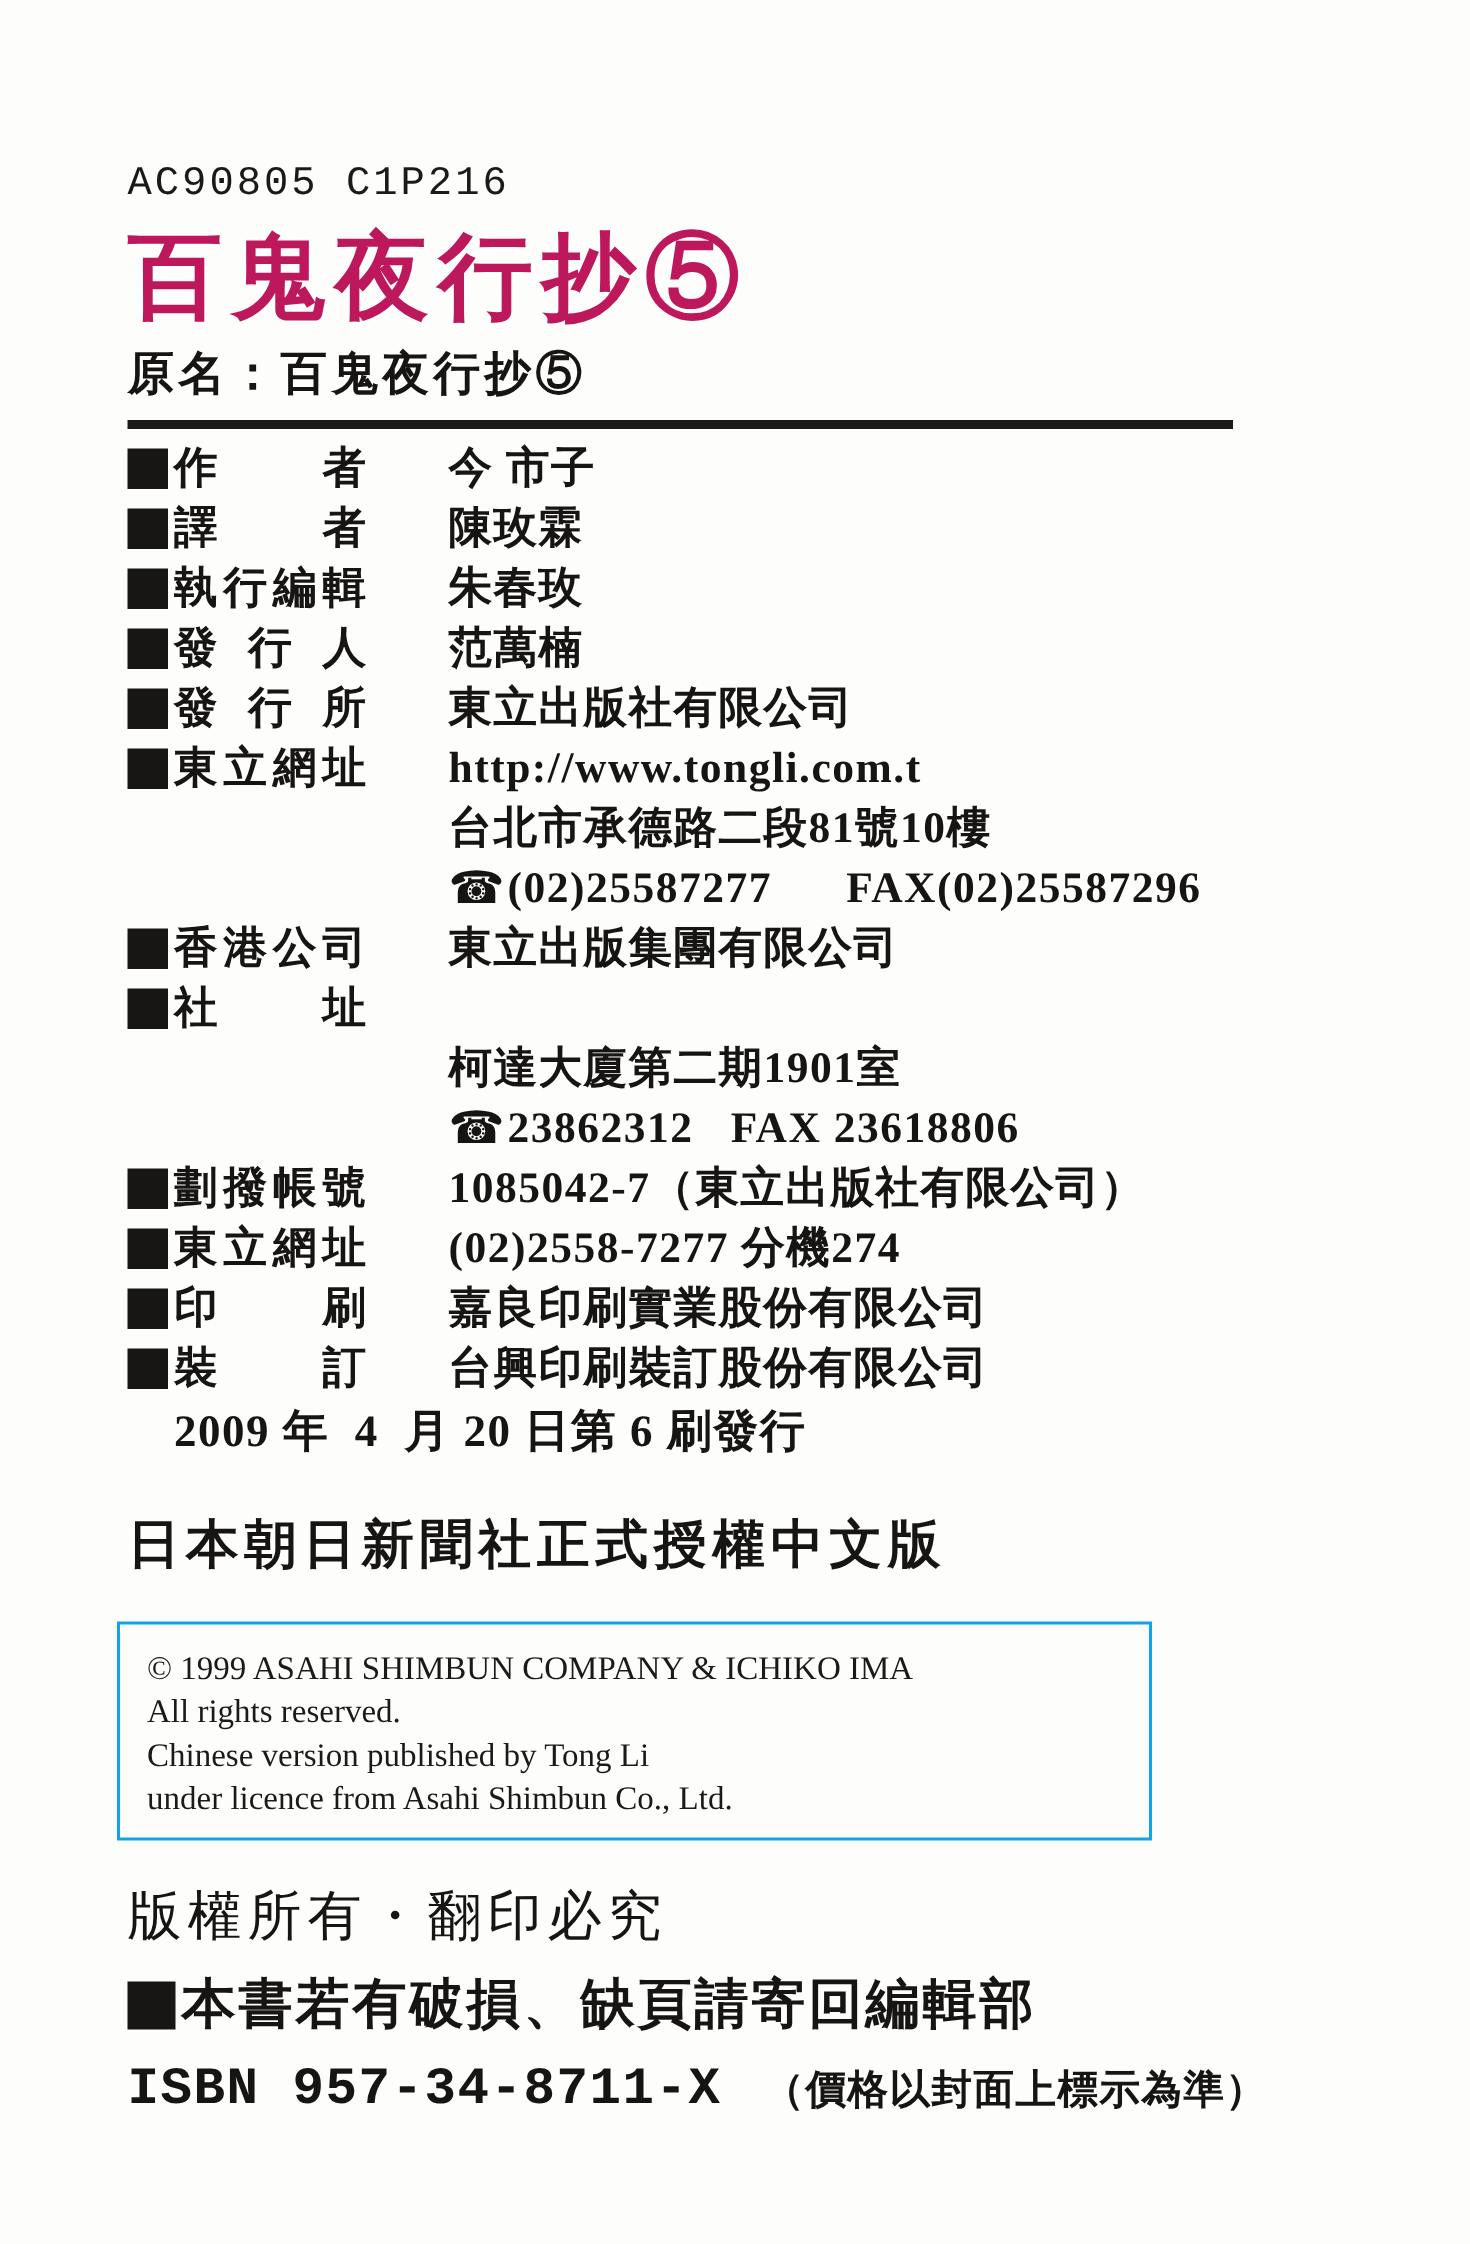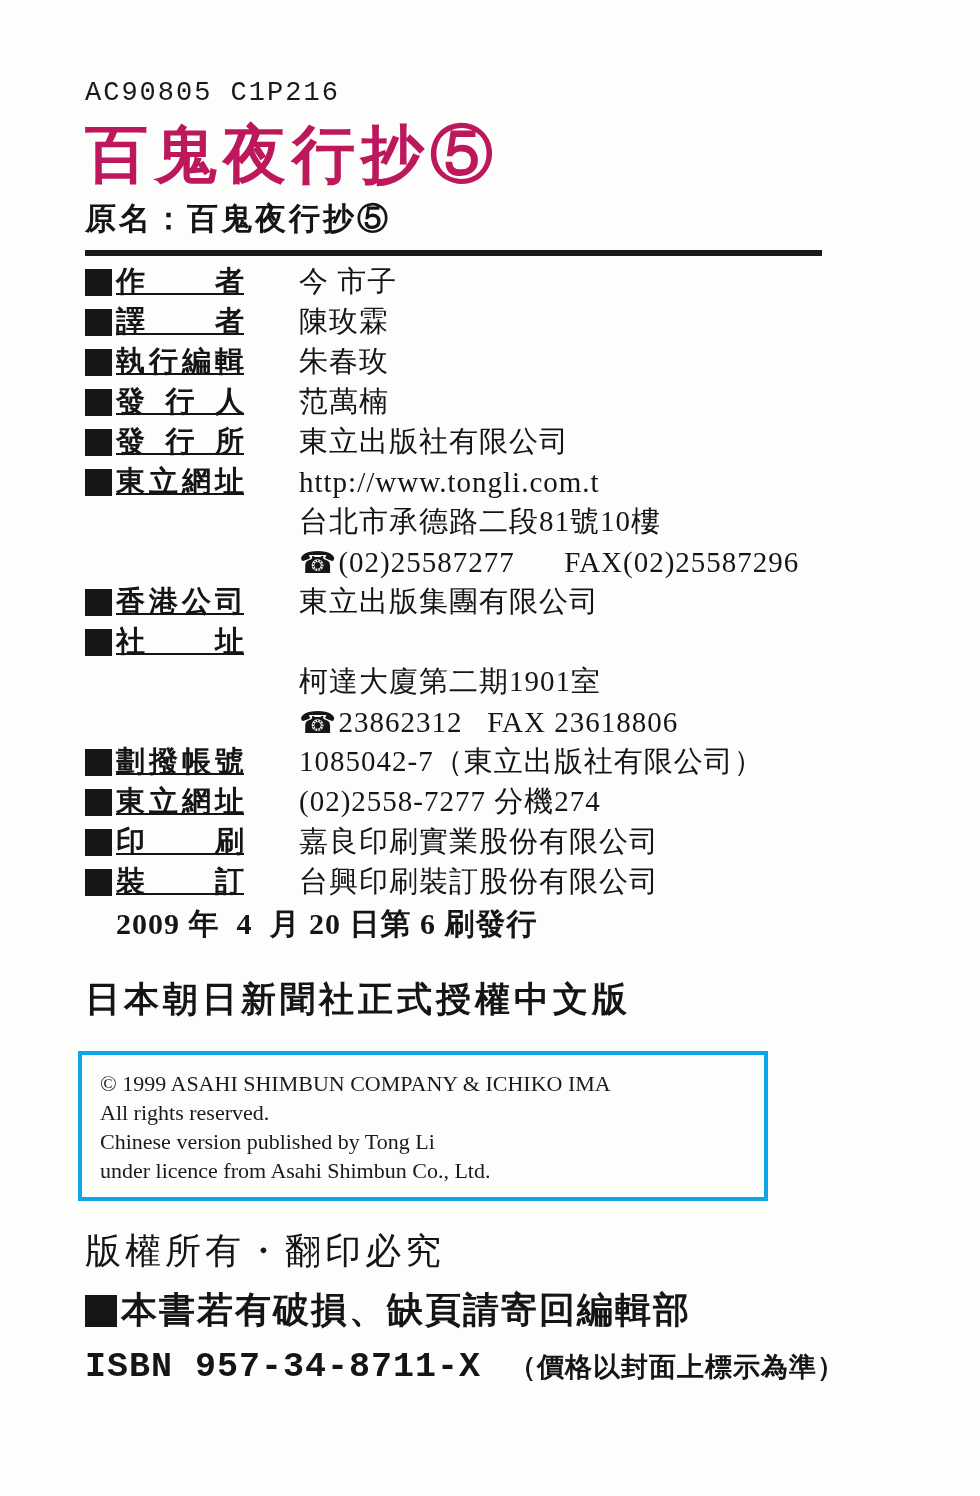--- a/index.html
+++ b/index.html
@@ -6,21 +6,21 @@
   html, body {
     width: 980px; height: 1496px;
     background: #fdfdfc;
     color: #171514;
     font-family: "Liberation Serif", serif;
     overflow: hidden;
   }
   .page {
     position: relative;
     width: 980px; height: 1496px;
-    padding: 78px 60px 0 85px;
+    padding: 108px 60px 0 85px;
   }
   
   .print-code {
     font-family: "Liberation Mono", monospace;
     font-size: 27px;
     letter-spacing: 2px;
     color: #1c1a19;
   }
   
   .book-title {
@@ -60,26 +60,25 @@
   }
   .bullet.hidden { visibility: hidden; }
   .label {
     display: inline-block;
     width: 128px;
     font-weight: 600;
     text-align: justify;
     text-align-last: justify;
     letter-spacing: 0;
     flex: 0 0 128px;
-    text-decoration: underline;
   }
   .label.empty { text-align-last: auto; }
   .gap { flex: 0 0 55px; }
   .value {
-    font-weight: 400;
+    font-weight: 700;
     letter-spacing: 1px;
     white-space: pre-wrap;
   }
   .phone-glyph {
     font-family: "DejaVu Sans", sans-serif;
     font-size: 30px;
     margin-right: 2px;
   }
   
   .editions { margin-top: 2px; }
@@ -98,21 +97,21 @@
     margin-top: 32px;
     font-size: 35px;
     font-weight: 600;
     letter-spacing: 4px;
   }
   
   .license-box {
     margin-top: 28px;
     margin-left: -7px;
     width: 690px;
-    border: 4px solid #0ea5e9;
+    border: 2px solid #0ea5e9;
     padding: 14px 18px 12px 18px;
   }
   .license-box .line {
     font-family: "Liberation Serif", serif;
     font-size: 22px;
     line-height: 29px;
     color: #1c1a19;
     white-space: pre-wrap;
   }
   

